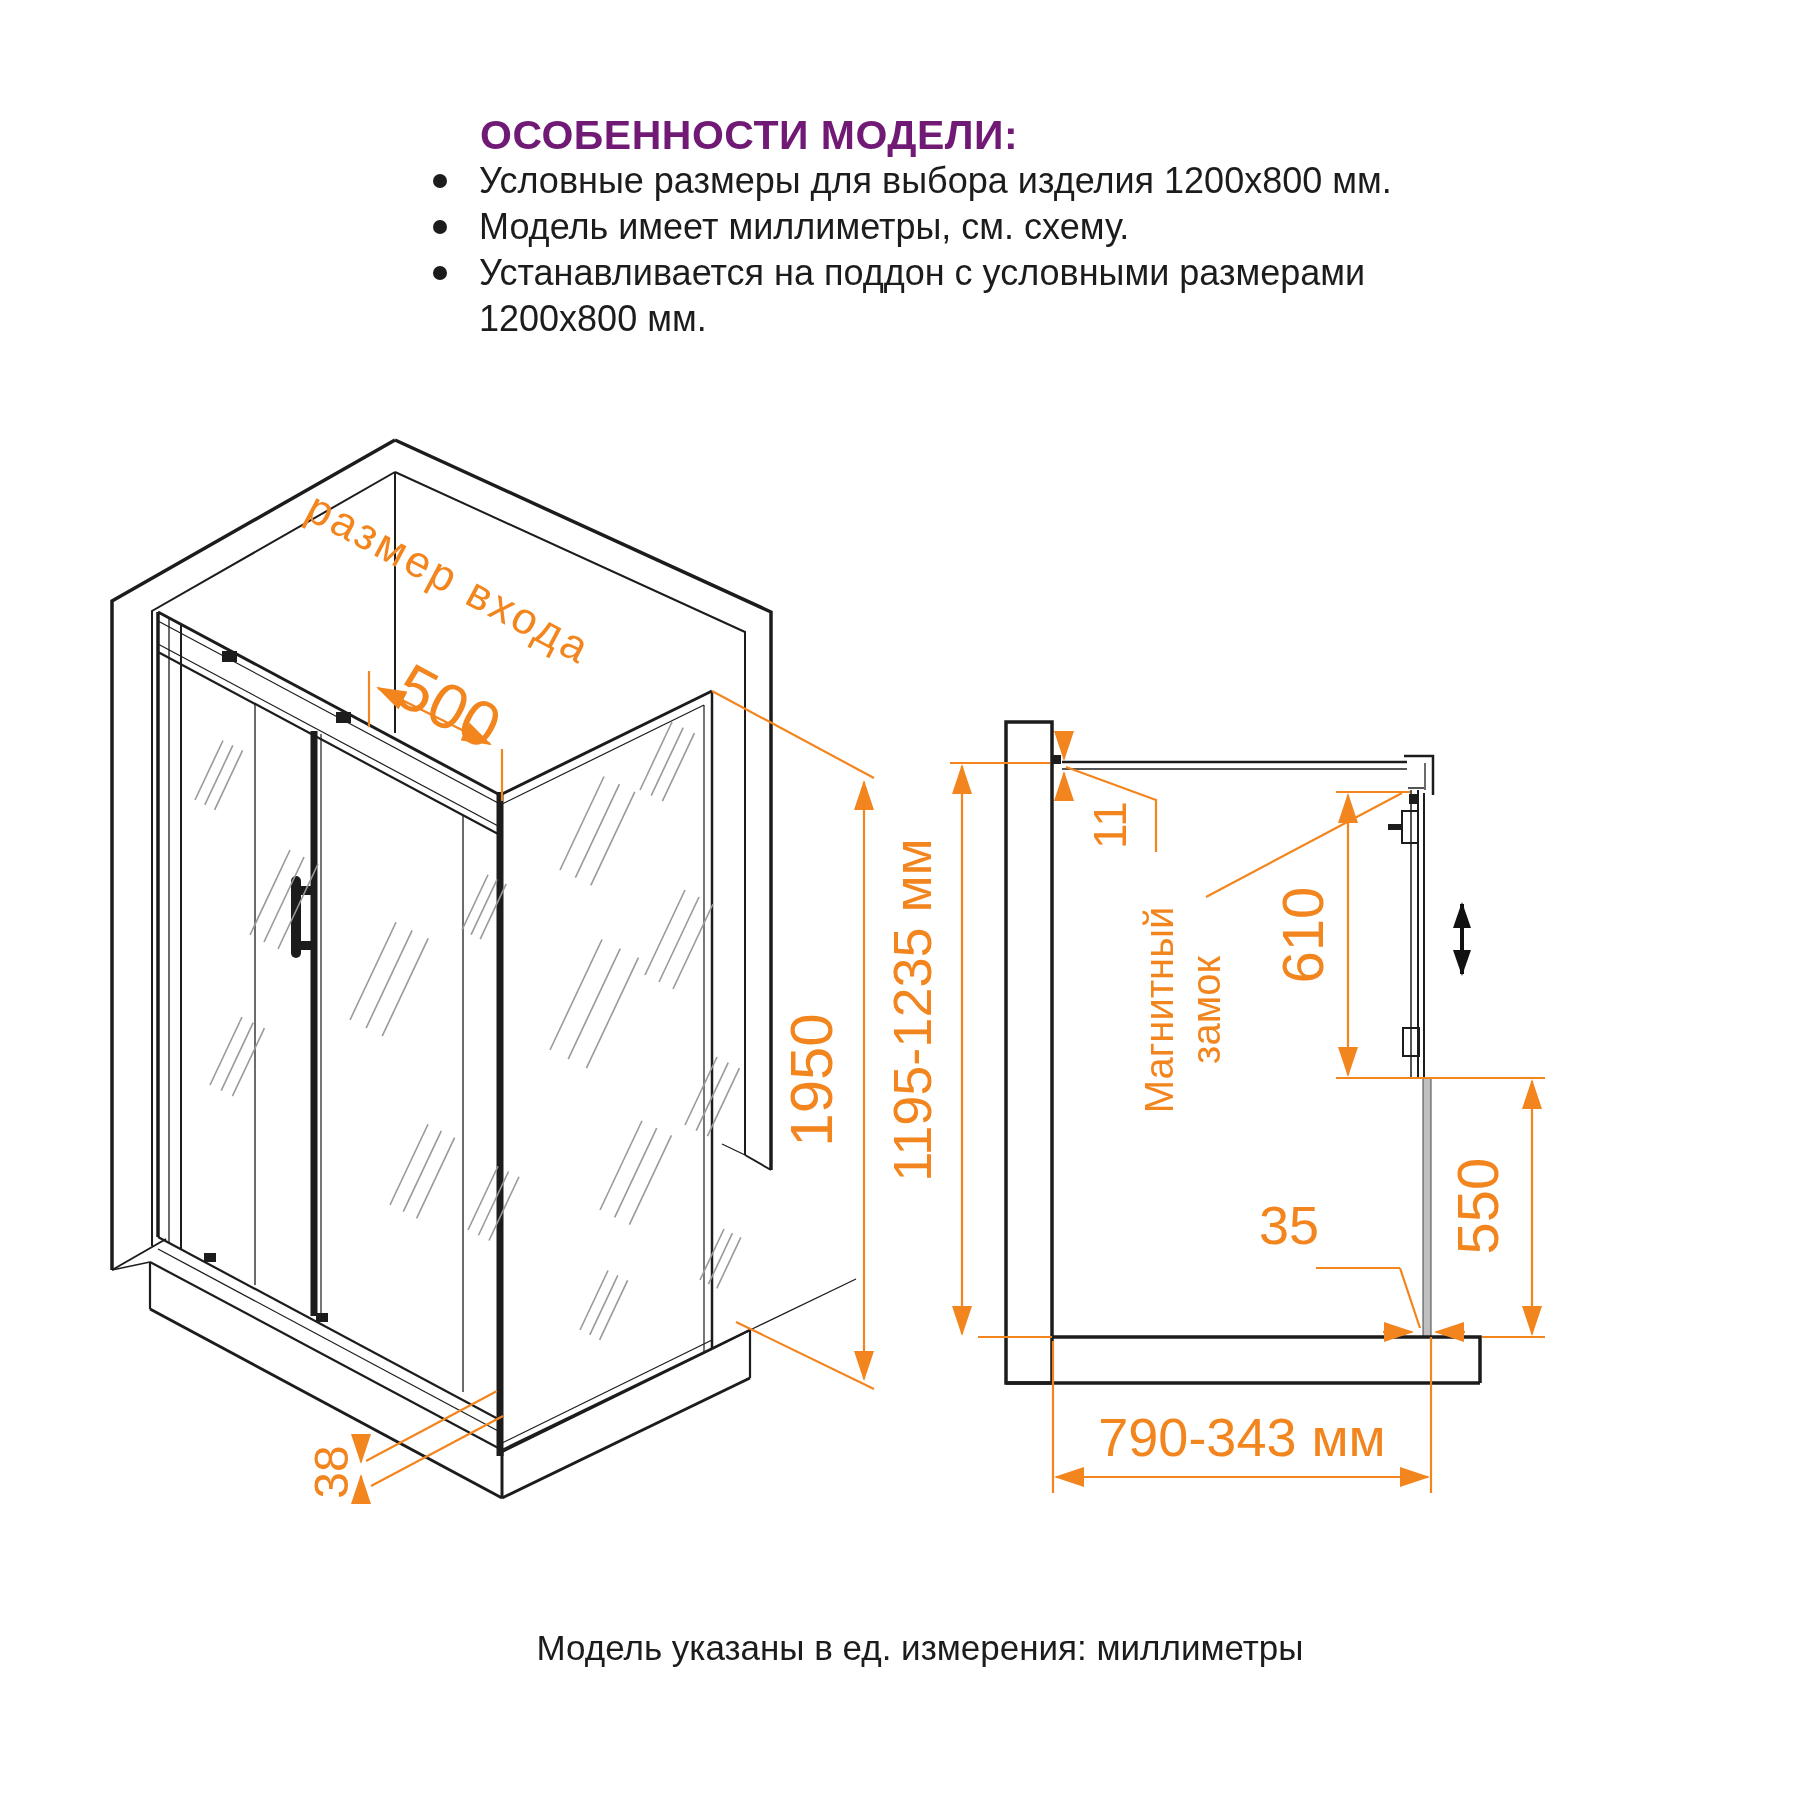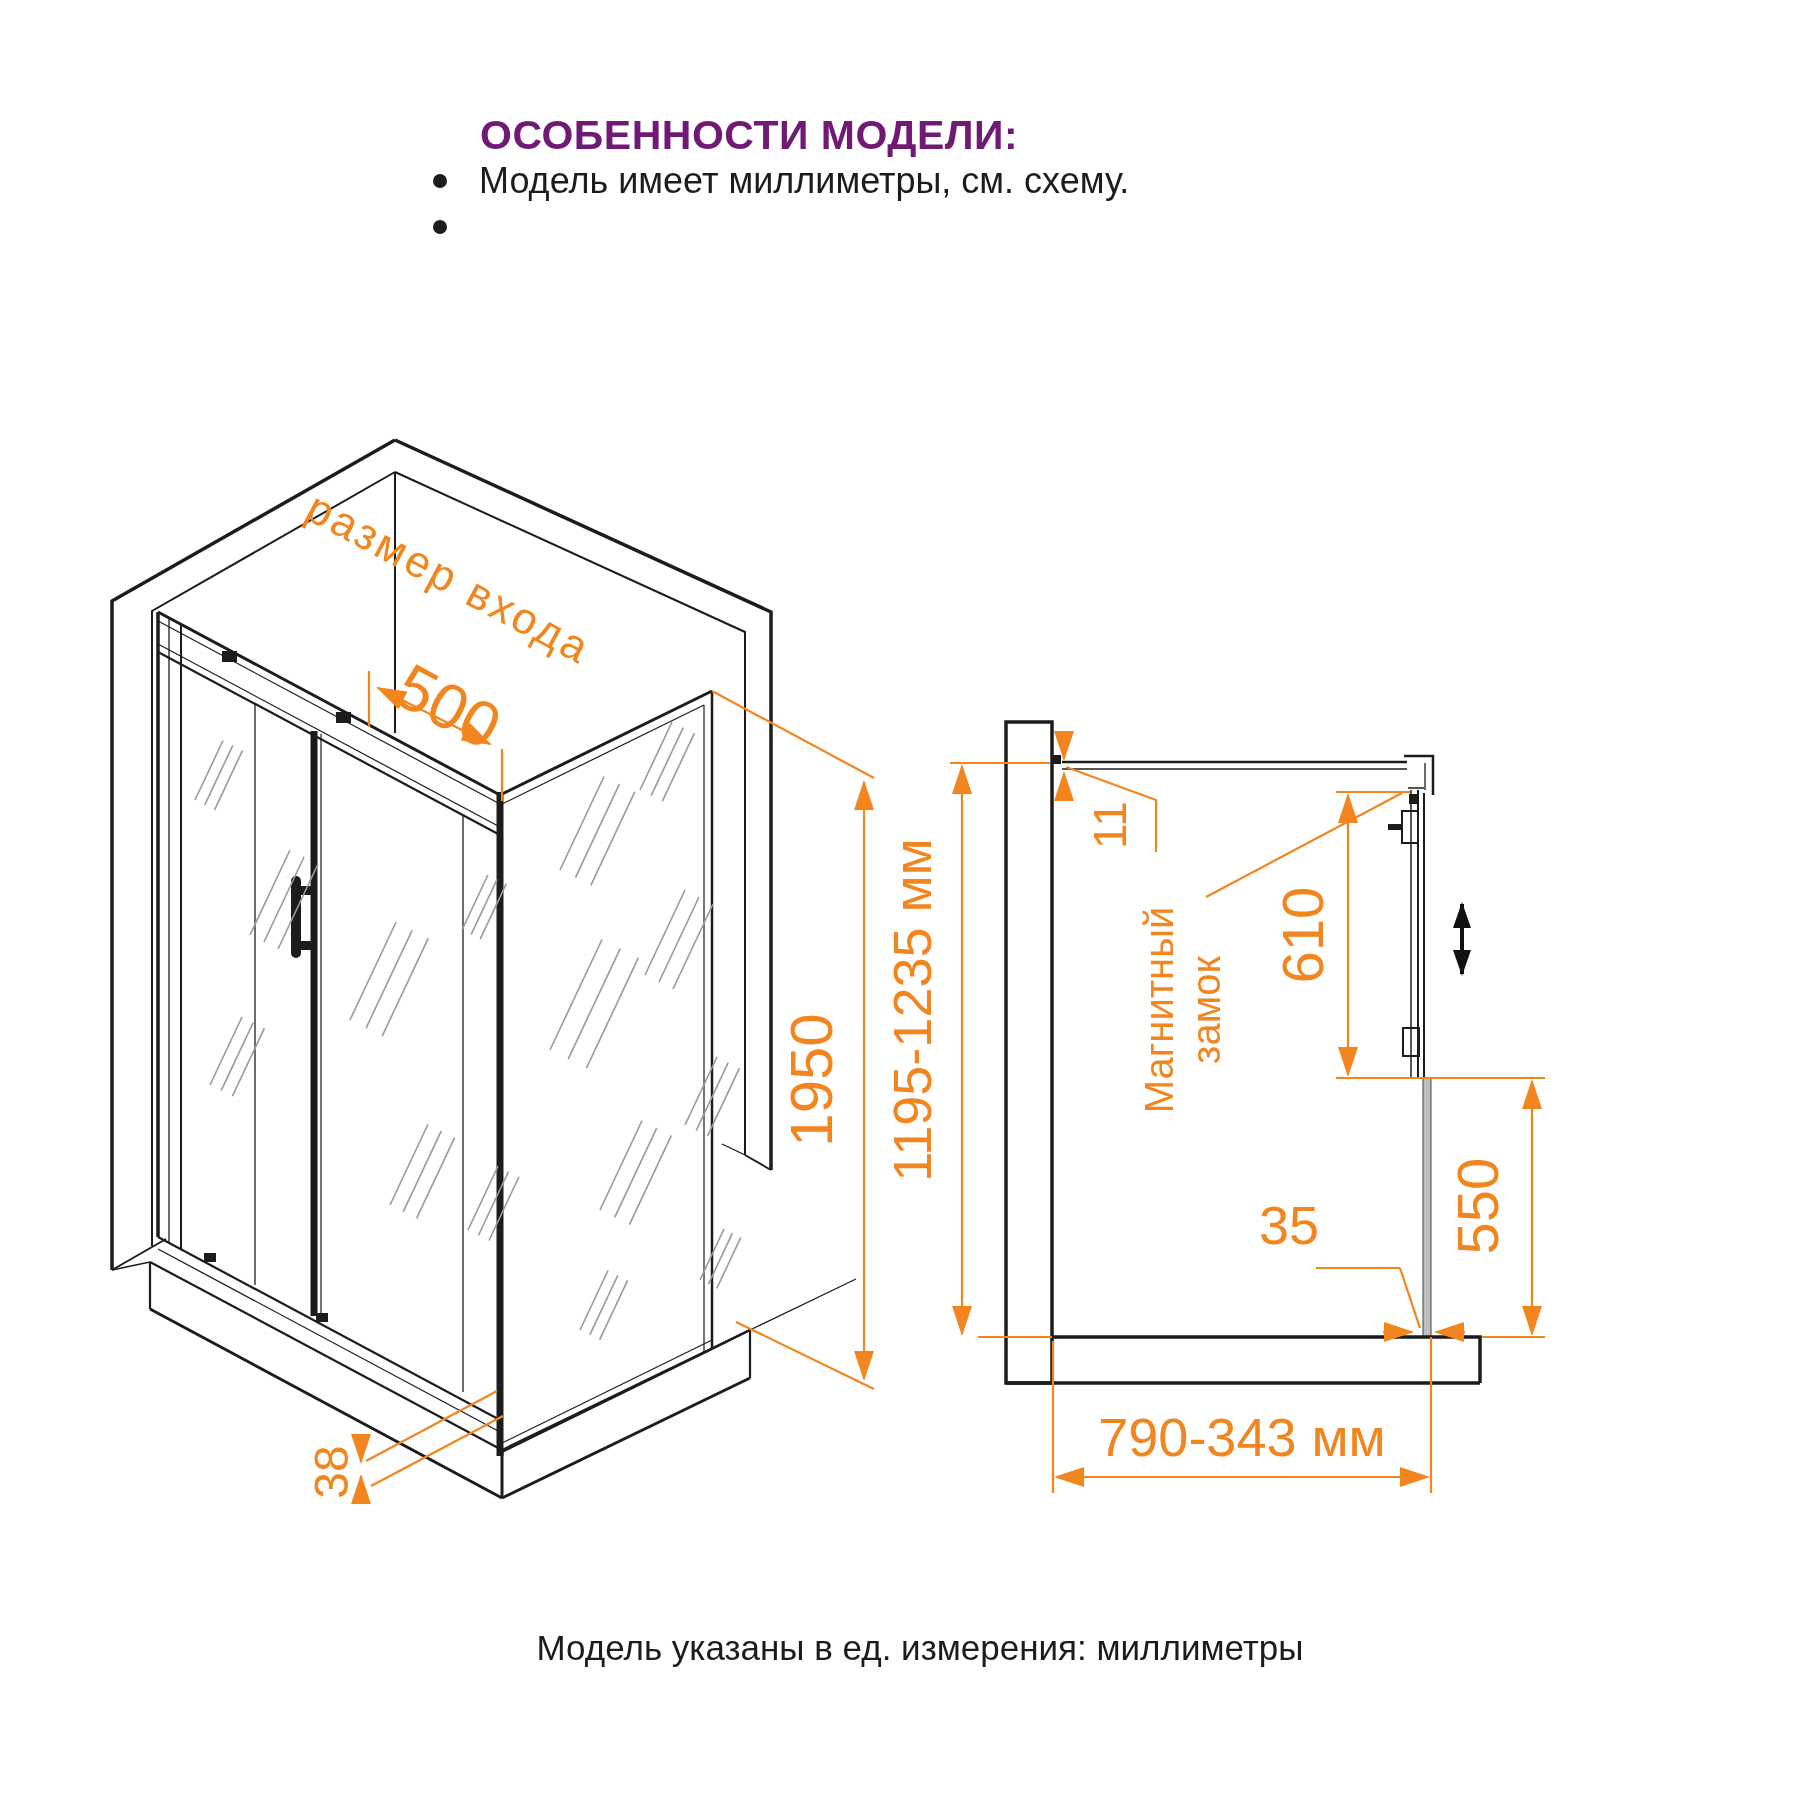--- a/index.html
+++ b/index.html
@@ -19,22 +19,23 @@
   .o{stroke:#F2851D;fill:none;stroke-width:2.2;}
   .hatchln{stroke:#9A9A9A;stroke-width:1.6;vector-effect:non-scaling-stroke;}
 
   .lbl{position:absolute;color:#F2851D;white-space:nowrap;transform:translate(-50%,-50%) rotate(var(--r,0deg));text-align:center;line-height:1.18;}
 </style>
 </head>
 <body>
 
 <div class="title">ОСОБЕННОСТИ МОДЕЛИ:</div>
 <ul class="features">
+  <li><span class="dot"></span><span>Условные размеры для выбора изделия 1200x800 мм.</span></li>
   <li><span class="dot"></span><span>Модель имеет миллиметры, см. схему.</span></li>
-  <li><span class="dot"></span></li>
+  <li><span class="dot"></span><span>Устанавливается на поддон с условными размерами 1200x800 мм.</span></li>
 </ul>
 
 <svg id="lineart" width="1800" height="1800" viewBox="0 0 1800 1800">
   <defs>
     <marker id="aO" markerUnits="userSpaceOnUse" markerWidth="30" markerHeight="20" refX="28" refY="10" orient="auto">
         <path d="M0,0 L30,10 L0,20 Z" fill="#F2851D"></path>
       </marker>
     <marker id="aOs" markerUnits="userSpaceOnUse" markerWidth="30" markerHeight="20" refX="2" refY="10" orient="auto">
         <path d="M30,0 L0,10 L30,20 Z" fill="#F2851D"></path>
       </marker>

